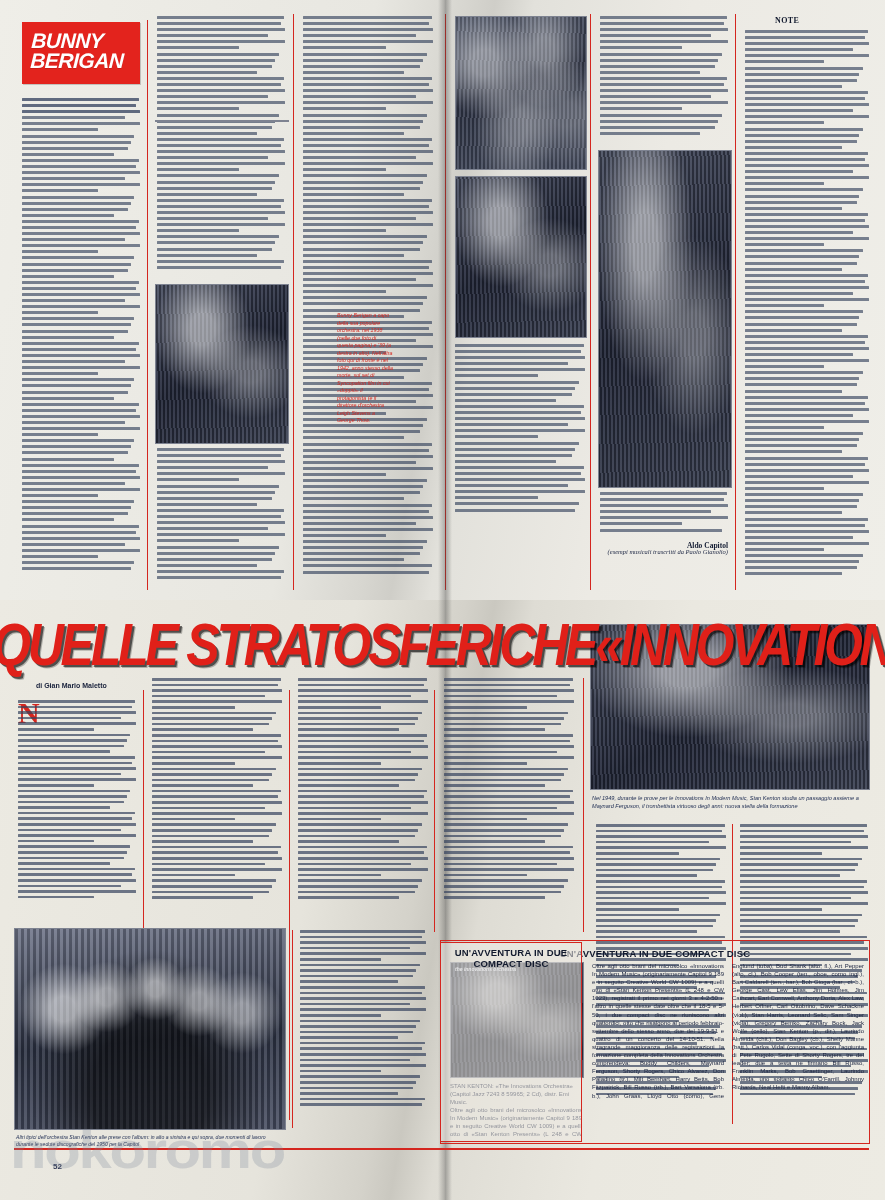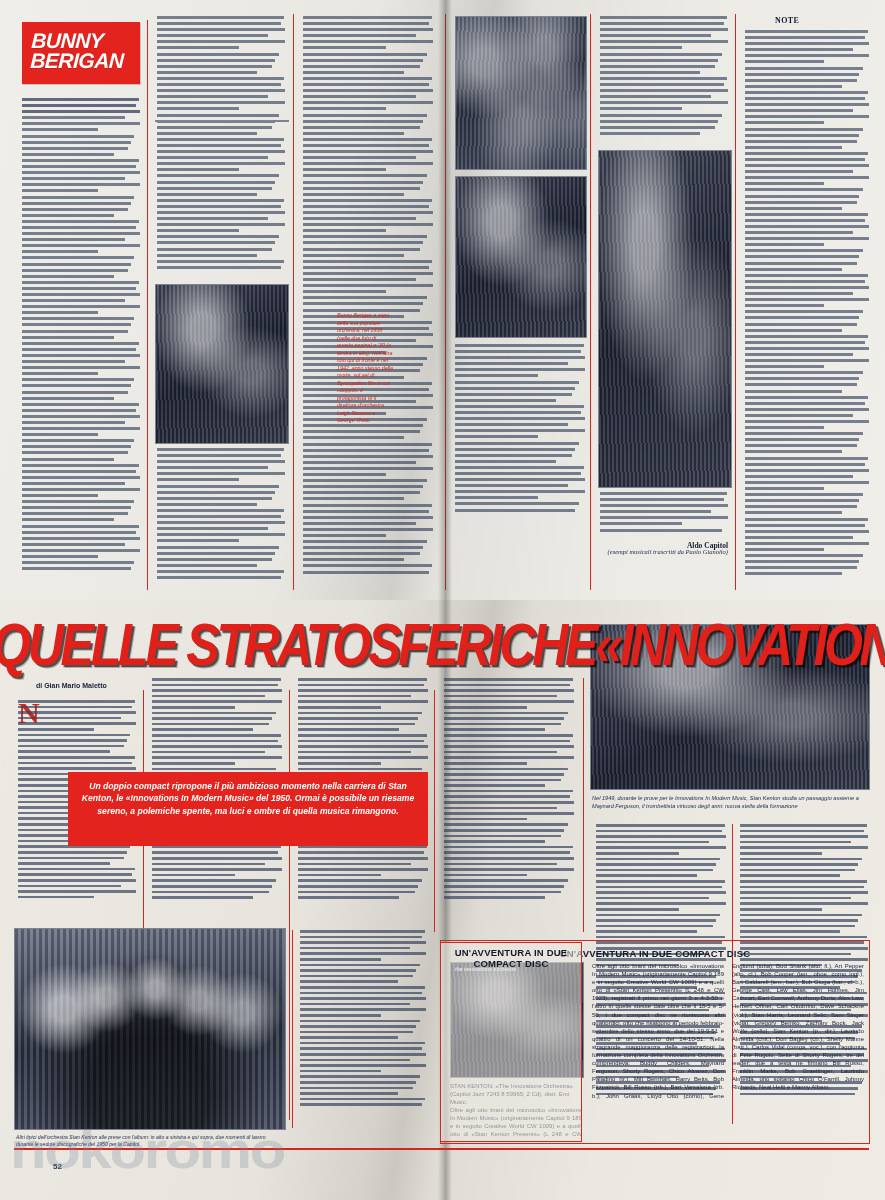--- a/index.html
+++ b/index.html
@@ -705,21 +705,20 @@
       <div class="ln s8"></div>
       <div class="ln s5"></div>
       <div class="ln s2"></div>
       <div class="ln s9"></div>
       <div class="ln s6"></div>
       <div class="ln s3"></div>
       <div class="ln s10"></div>
       <div class="ln s7"></div>
     </div>
 
-  <div class="redbox" style="left:68px;top:772px;width:360px;height:74px;">Un doppio compact ripropone il più ambizioso momento nella carriera di Stan Kenton, le «Innovations In Modern Music» del 1950. Ormai è possibile un riesame sereno, a polemiche spente, ma luci e ombre di quella musica rimangono.</div>
 
   <div class="photo dark" style="left:590px;top:624px;width:278px;height:164px;">
       <div class="grain"></div>
     </div>
   <div class="caption-blue" style="left:592px;top:794px;width:276px;">Nel 1949, durante le prove per le Innovations In Modern Music, Stan Kenton studia un passaggio assieme a Maynard Ferguson, il trombettista virtuoso degli anni: nuova stella della formazione</div>
 
   <div class="col colsans" id="b-c5" style="position:absolute;left:596px;top:824px;width:130px;height:300px;">
       <div class="ln s4"></div>
       <div class="ln s1"></div>
       <div class="ln s8"></div>

